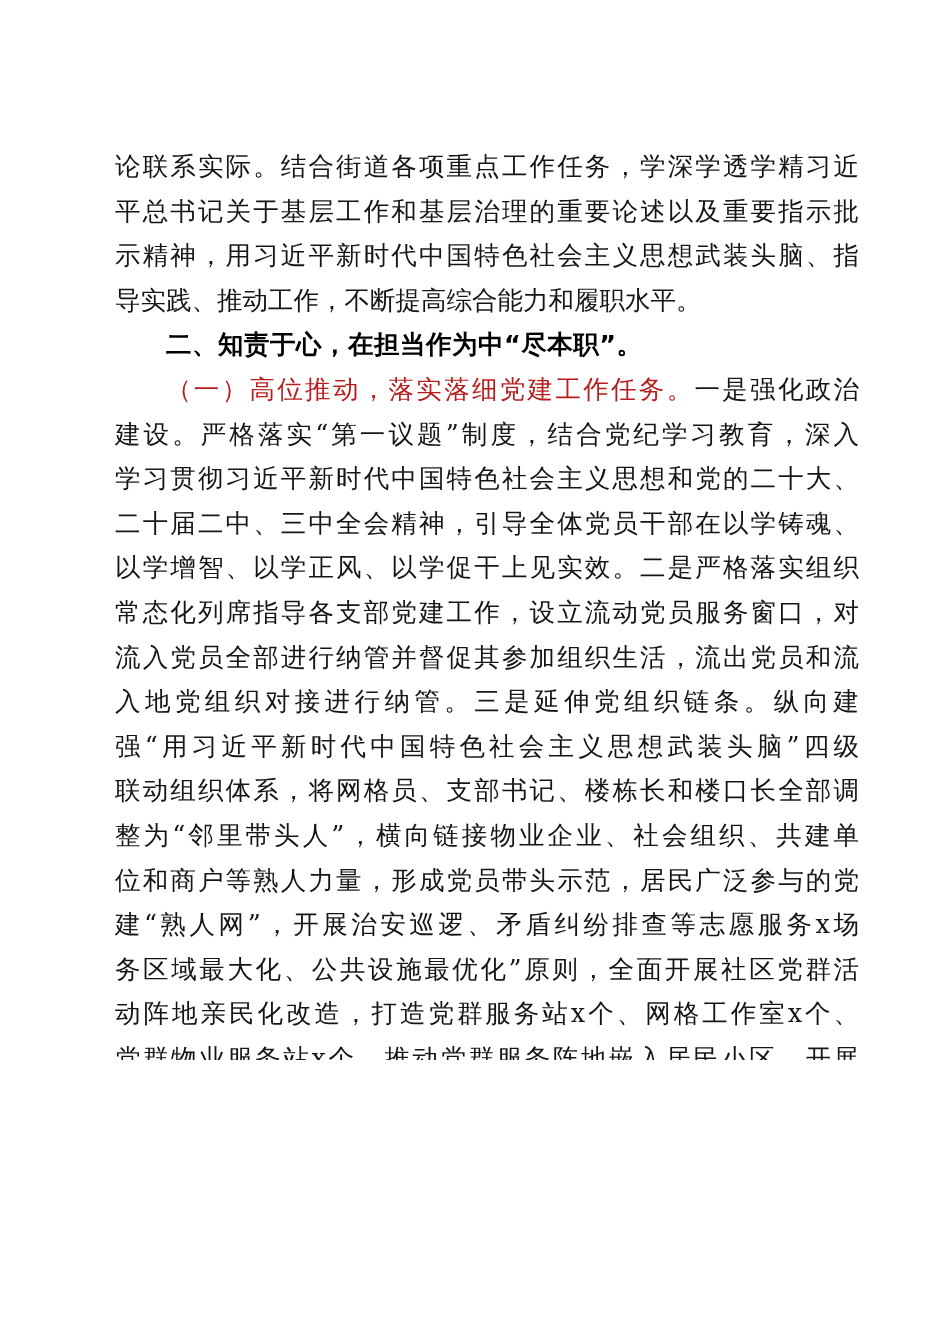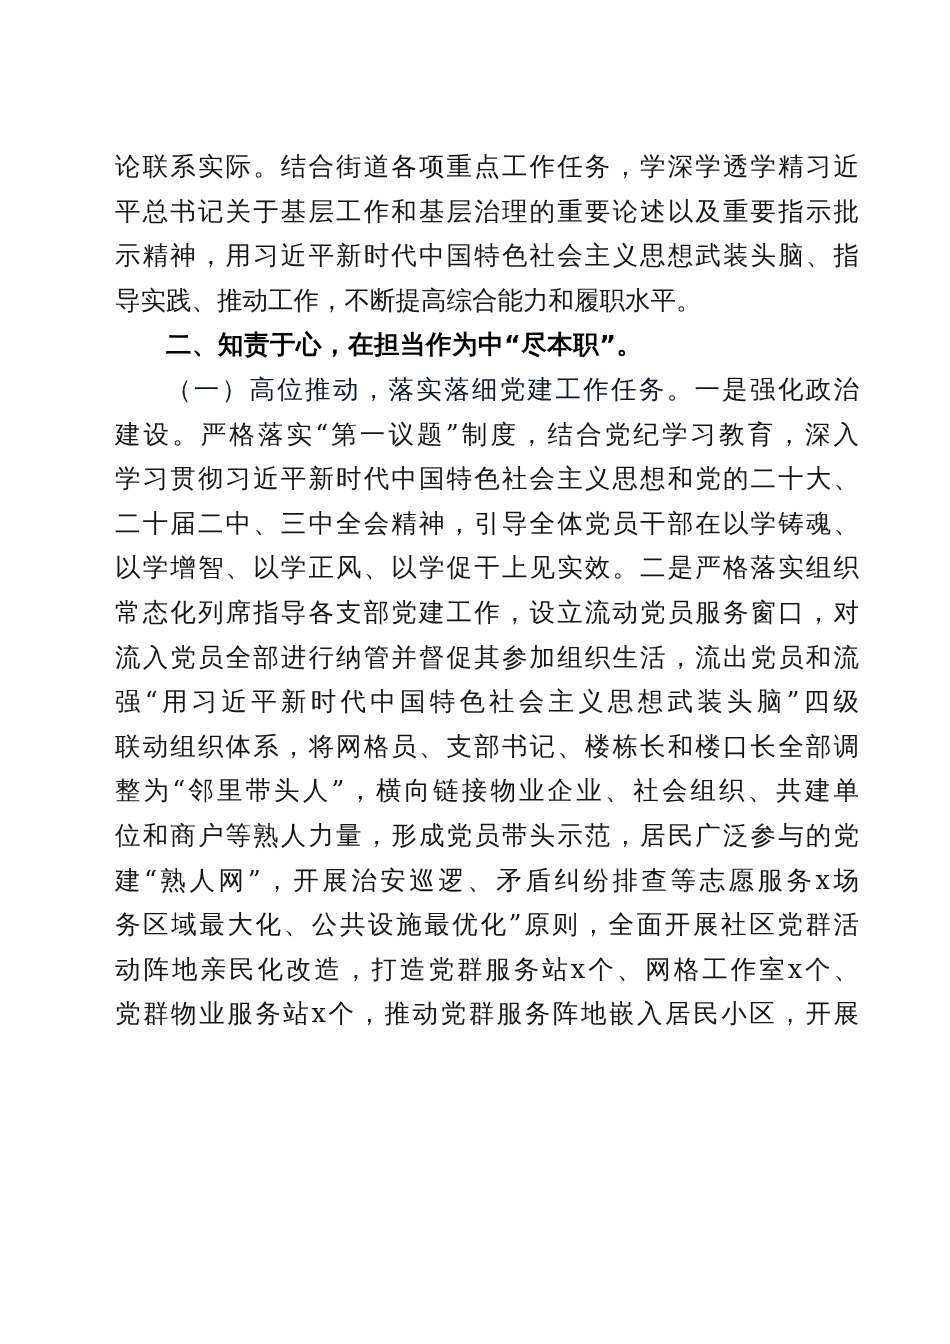--- a/index.html
+++ b/index.html
@@ -37,21 +37,21 @@
   .line.heading {
     font-family: "DejaVu Sans", "Liberation Sans", sans-serif;
     font-weight: 700;
     color: #000000;
     text-align: center;
     text-align-last: left;
     letter-spacing: 0.5px;
   }
   .subsection-title {
     
-    color: #0f172a;
+    color: #b91c1c;
   }
 </style>
 </head>
 <body>
 
 <div class="page">
 
   <div class="line">论联系实际。结合街道各项重点工作任务，学深学透学精习近</div>
   <div class="line">平总书记关于基层工作和基层治理的重要论述以及重要指示批</div>
   <div class="line">示精神，用习近平新时代中国特色社会主义思想武装头脑、指</div>
@@ -60,20 +60,21 @@
   <div class="line heading indent">二、知责于心，在担当作为中“尽本职”。</div>
 
   <div class="line indent"><span class="subsection-title">（一）高位推动，落实落细党建工作任务。</span><span>一是强化政治</span></div>
 
   <div class="line">建设。严格落实“第一议题”制度，结合党纪学习教育，深入</div>
   <div class="line">学习贯彻习近平新时代中国特色社会主义思想和党的二十大、</div>
   <div class="line">二十届二中、三中全会精神，引导全体党员干部在以学铸魂、</div>
   <div class="line">以学增智、以学正风、以学促干上见实效。二是严格落实组织</div>
   <div class="line">常态化列席指导各支部党建工作，设立流动党员服务窗口，对</div>
   <div class="line">流入党员全部进行纳管并督促其参加组织生活，流出党员和流</div>
+  <div class="line">入地党组织对接进行纳管。三是延伸党组织链条。纵向建</div>
   <div class="line">强“用习近平新时代中国特色社会主义思想武装头脑”四级</div>
   <div class="line">联动组织体系，将网格员、支部书记、楼栋长和楼口长全部调</div>
   <div class="line">整为“邻里带头人”，横向链接物业企业、社会组织、共建单</div>
   <div class="line">位和商户等熟人力量，形成党员带头示范，居民广泛参与的党</div>
   <div class="line">建“熟人网”，开展治安巡逻、矛盾纠纷排查等志愿服务x场</div>
   <div class="line">务区域最大化、公共设施最优化”原则，全面开展社区党群活</div>
   <div class="line">动阵地亲民化改造，打造党群服务站x个、网格工作室x个、</div>
   <div class="line">党群物业服务站x个，推动党群服务阵地嵌入居民小区，开展</div>
 
 </div>

